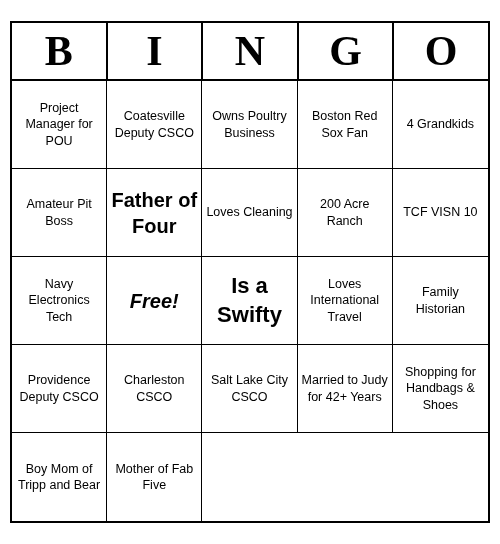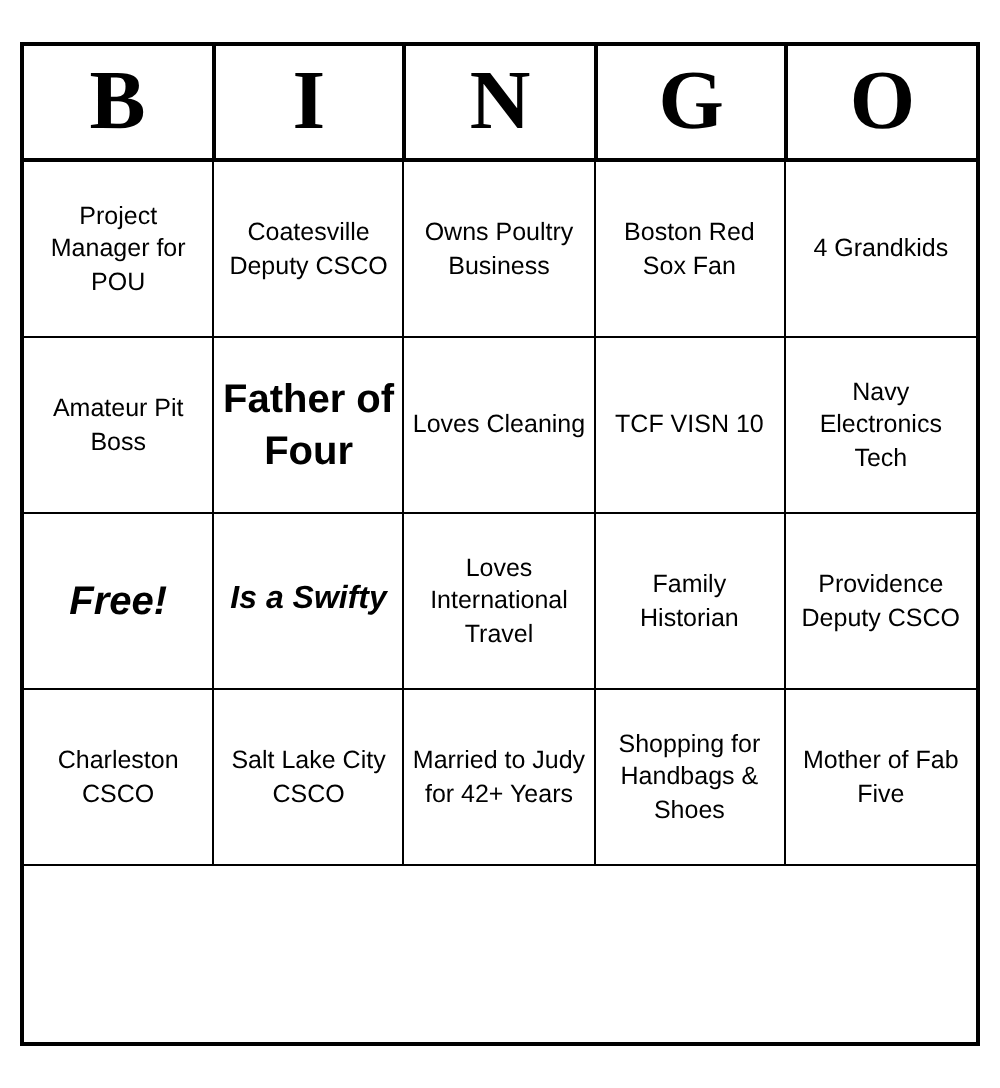--- a/index.html
+++ b/index.html
@@ -62,23 +62,22 @@
       font-size: 20px;
       font-weight: bold;
       font-style: italic;
     }
     .bingo-cell.bold-large {
       font-size: 20px;
       font-weight: bold;
       align-items: center;
     }
     .bingo-cell.swifty {
-      font-size: 16px;
+      font-size: 22px;
       font-weight: bold;
-      font-style: italic;
     }
     .cell-text {
       display: block;
     }
   </style>
 </head>
 <body>
 
 <div class="bingo-card">
   <div class="bingo-header">
@@ -107,20 +106,23 @@
       <div class="bingo-cell">
         <span class="cell-text">Amateur Pit Boss</span>
       </div>
       <div class="bingo-cell bold-large">
         <span class="cell-text">Father of Four</span>
       </div>
       <div class="bingo-cell">
         <span class="cell-text">Loves Cleaning</span>
       </div>
       <div class="bingo-cell">
+        <span class="cell-text">200 Acre Ranch</span>
+      </div>
+      <div class="bingo-cell">
         <span class="cell-text">TCF VISN 10</span>
       </div>
       <div class="bingo-cell">
         <span class="cell-text">Navy Electronics Tech</span>
       </div>
       <div class="bingo-cell free">
         <span class="cell-text">Free!</span>
       </div>
       <div class="bingo-cell swifty">
         <span class="cell-text">Is a Swifty</span>
@@ -140,16 +142,19 @@
       <div class="bingo-cell">
         <span class="cell-text">Salt Lake City CSCO</span>
       </div>
       <div class="bingo-cell">
         <span class="cell-text">Married to Judy for 42+ Years</span>
       </div>
       <div class="bingo-cell">
         <span class="cell-text">Shopping for Handbags &amp; Shoes</span>
       </div>
       <div class="bingo-cell">
+        <span class="cell-text">Boy Mom of Tripp and Bear</span>
+      </div>
+      <div class="bingo-cell">
         <span class="cell-text">Mother of Fab Five</span>
       </div>
     </div>
 </div>
 
 </body></html>

